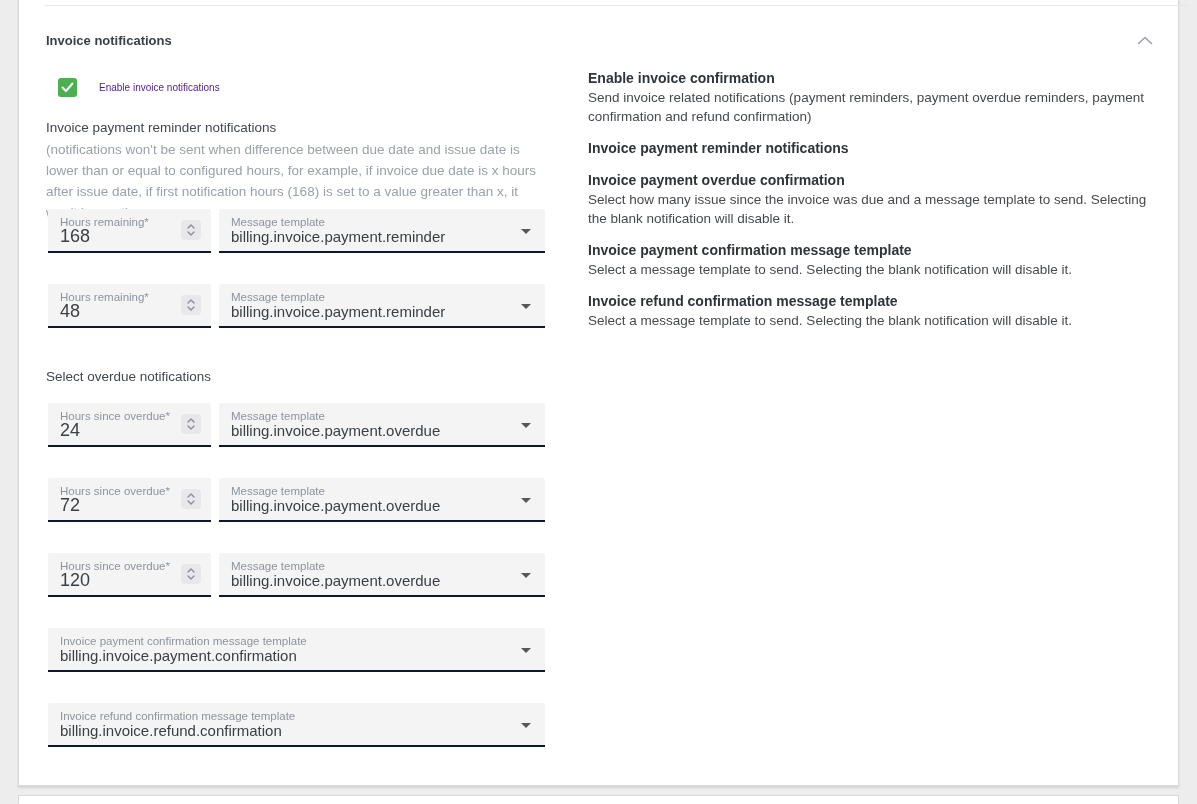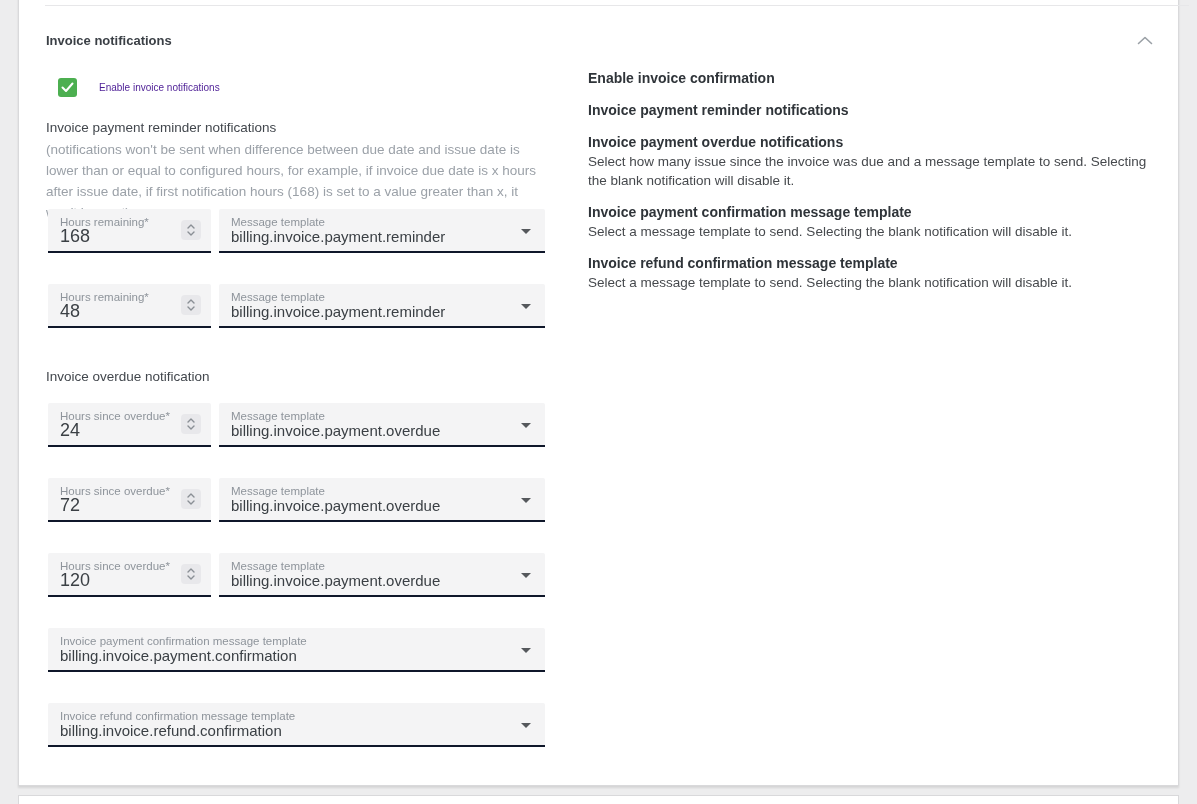--- a/index.html
+++ b/index.html
@@ -229,21 +229,21 @@
           </svg>
       </button>
     </div>
     <div class="field field--select">
       <span class="field-label">Message template</span>
       <span class="field-value">billing.invoice.payment.reminder</span>
       <span class="select-arrow"></span>
     </div>
   </div>
 
-  <div class="group-title" style="top:369px">Invoice overdue notification</div>
+  <div class="group-title" style="top:369px">Select overdue notifications</div>
 
   <div class="field-row" style="top:403px">
     <div class="field field--hours">
       <span class="field-label">Hours since overdue*</span>
       <input class="hours-input" type="text" value="24" style="">
       <button class="stepper">
         <svg width="10" height="14" viewBox="0 0 10 14">
             <path d="M2 5 L5 2 L8 5" fill="none" stroke="#8a8f95" stroke-width="1.4" stroke-linecap="round" stroke-linejoin="round"></path>
             <path d="M2 9 L5 12 L8 9" fill="none" stroke="#8a8f95" stroke-width="1.4" stroke-linecap="round" stroke-linejoin="round"></path>
           </svg>
@@ -303,22 +303,23 @@
   <div class="field-row" style="top:703px">
     <div class="field field--full">
       <span class="field-label">Invoice refund confirmation message template</span>
       <span class="field-value">billing.invoice.refund.confirmation</span>
       <span class="select-arrow"></span>
     </div>
   </div>
 
   <div class="help-col">
     <div class="help-title">Enable invoice confirmation</div>
+    <div class="help-body">Send invoice related notifications (payment reminders, payment overdue reminders, payment confirmation and refund confirmation)</div>
     <div class="help-title">Invoice payment reminder notifications</div>
-    <div class="help-title">Invoice payment overdue notifications</div>
+    <div class="help-title">Invoice payment overdue confirmation</div>
     <div class="help-body">Select how many issue since the invoice was due and a message template to send. Selecting the blank notification will disable it.</div>
     <div class="help-title">Invoice payment confirmation message template</div>
     <div class="help-body">Select a message template to send. Selecting the blank notification will disable it.</div>
     <div class="help-title">Invoice refund confirmation message template</div>
     <div class="help-body">Select a message template to send. Selecting the blank notification will disable it.</div>
   </div>
 
   <div class="next-card"></div>
 
 </div>

